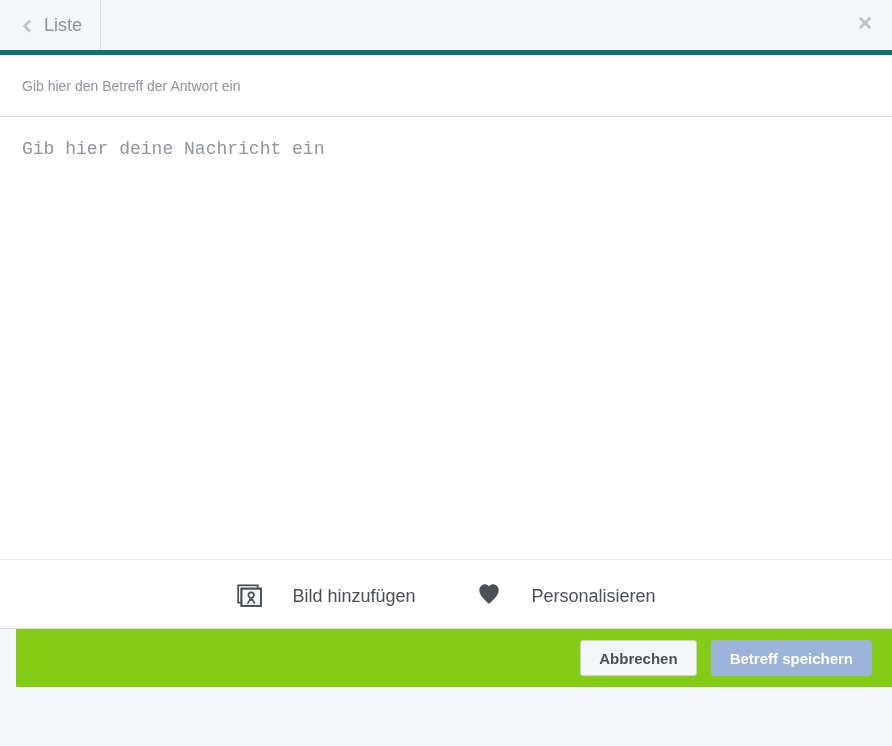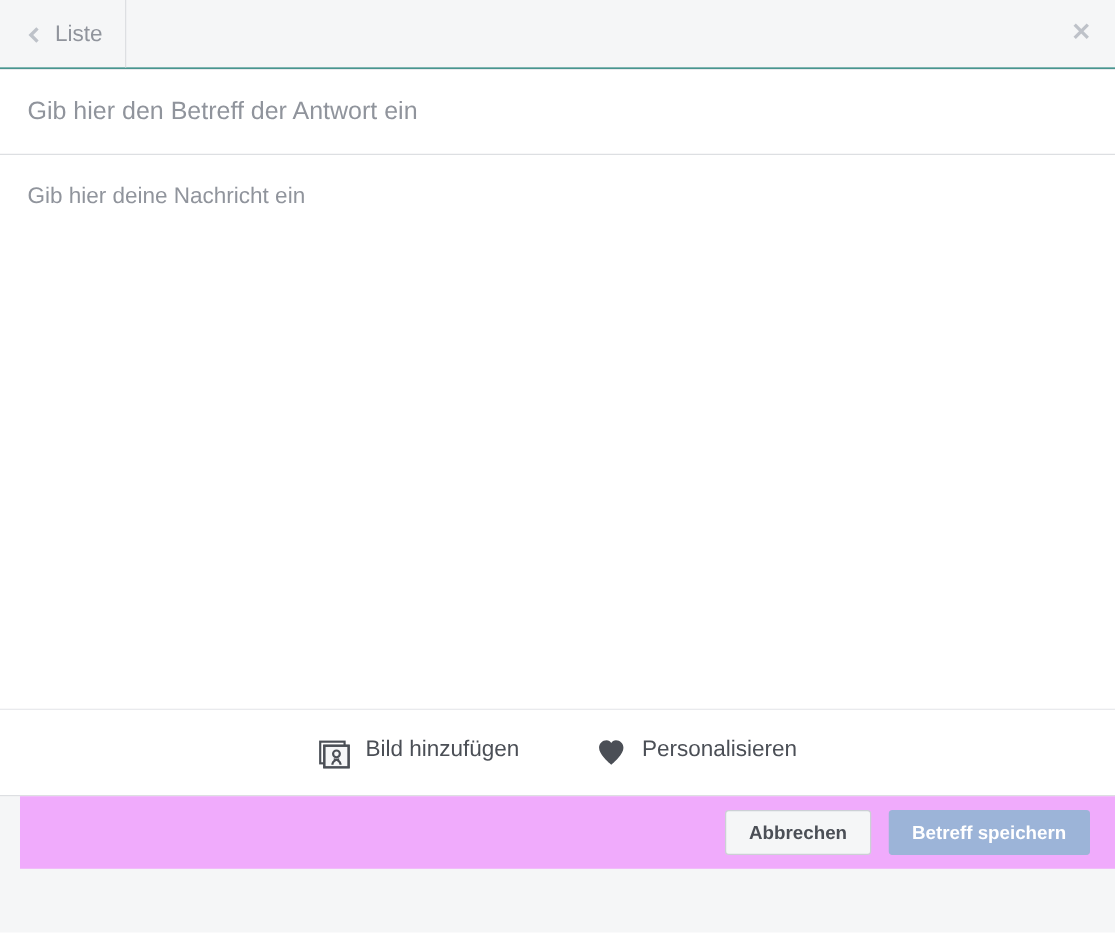--- a/index.html
+++ b/index.html
@@ -10,21 +10,21 @@
     body {
       font-family: Helvetica, Arial, sans-serif;
       background: #f5f6f7;
       width: 892px;
       height: 746px;
       overflow: hidden;
     }
     .header {
       height: 55px;
       background: #f5f6f7;
-      border-bottom: 1px solid #0f766e;
+      border-bottom: 5px solid #0f766e;
       display: flex;
       align-items: center;
       position: relative;
     }
     .back-section {
       display: flex;
       align-items: center;
       padding: 0 18px 0 20px;
       height: 100%;
       border-right: 1px solid #dddfe2;
@@ -59,73 +59,73 @@
     }
     .content {
       background: #fff;
       border-top: 1px solid #e9eaed;
     }
     .subject-field {
       width: 100%;
       border: none;
       border-bottom: 1px solid #dddfe2;
       padding: 22px 22px;
-      font-size: 20px;
+      font-size: 14px;
       color: #1d2129;
       outline: none;
       background: #fff;
     }
     .subject-field::placeholder {
       color: #90949c;
     }
     .message-area {
       width: 100%;
       height: 438px;
       border: none;
       padding: 22px 22px;
       font-size: 18px;
       color: #ec4899;
       outline: none;
       resize: none;
-      font-family: Liberation Sans, sans-serif;
+      font-family: Liberation Mono, monospace;
       background: #fff;
     }
     .message-area::placeholder {
       color: #90949c;
     }
     .toolbar {
       height: 70px;
       background: #fff;
       border-top: 1px solid #e9eaed;
       border-bottom: 1px solid #dddfe2;
       display: flex;
       align-items: center;
       justify-content: center;
       gap: 60px;
     }
     .toolbar-item {
       display: flex;
-      align-items: flex-start;
-      cursor: pointer;
-      gap: 12px;
+      align-items: flex-end;
+      cursor: pointer;
+      gap: 30px;
     }
     .toolbar-icon {
       width: 26px;
       height: 26px;
       display: flex;
       align-items: center;
       justify-content: center;
     }
     .toolbar-label {
       color: #4b4f56;
       font-size: 18px;
     }
     .footer {
       height: 58px;
-      background: #f0abfc;
+      background: #84cc16;
       display: flex;
       align-items: center;
       justify-content: flex-end;
       padding-right: 20px;
       gap: 14px;
       margin-left: 16px;
     }
     .btn {
       height: 36px;
       padding: 0 18px;

